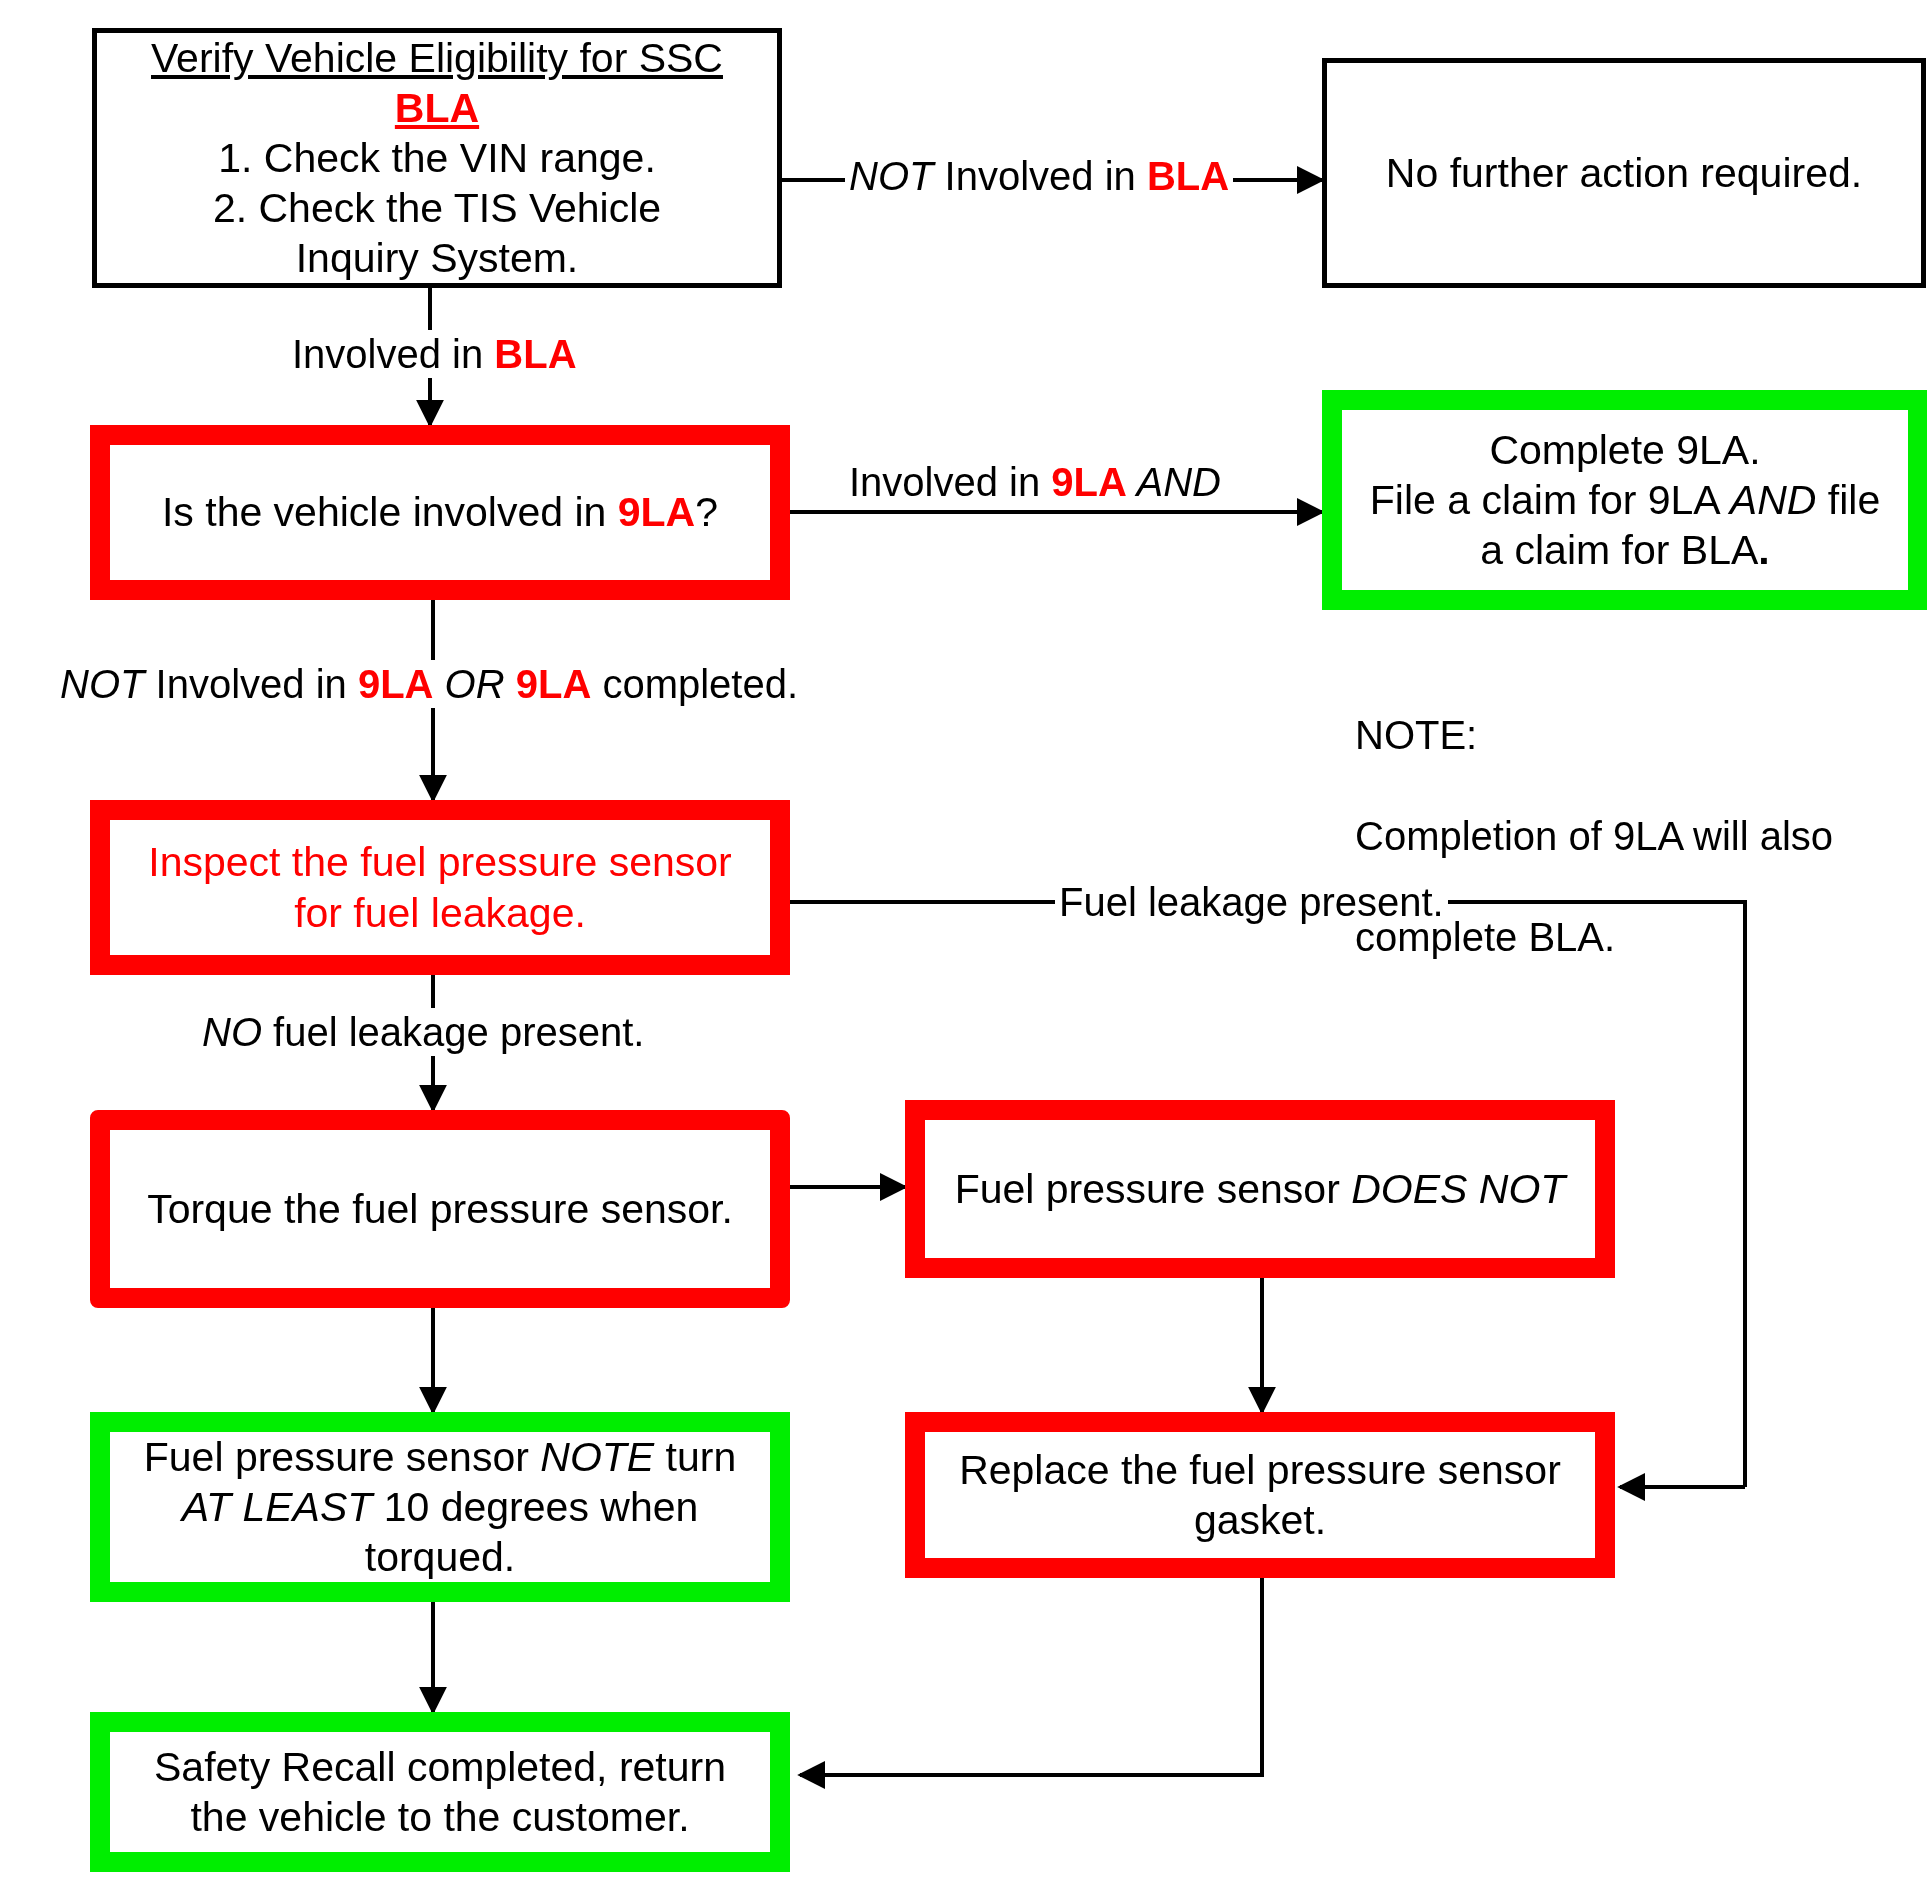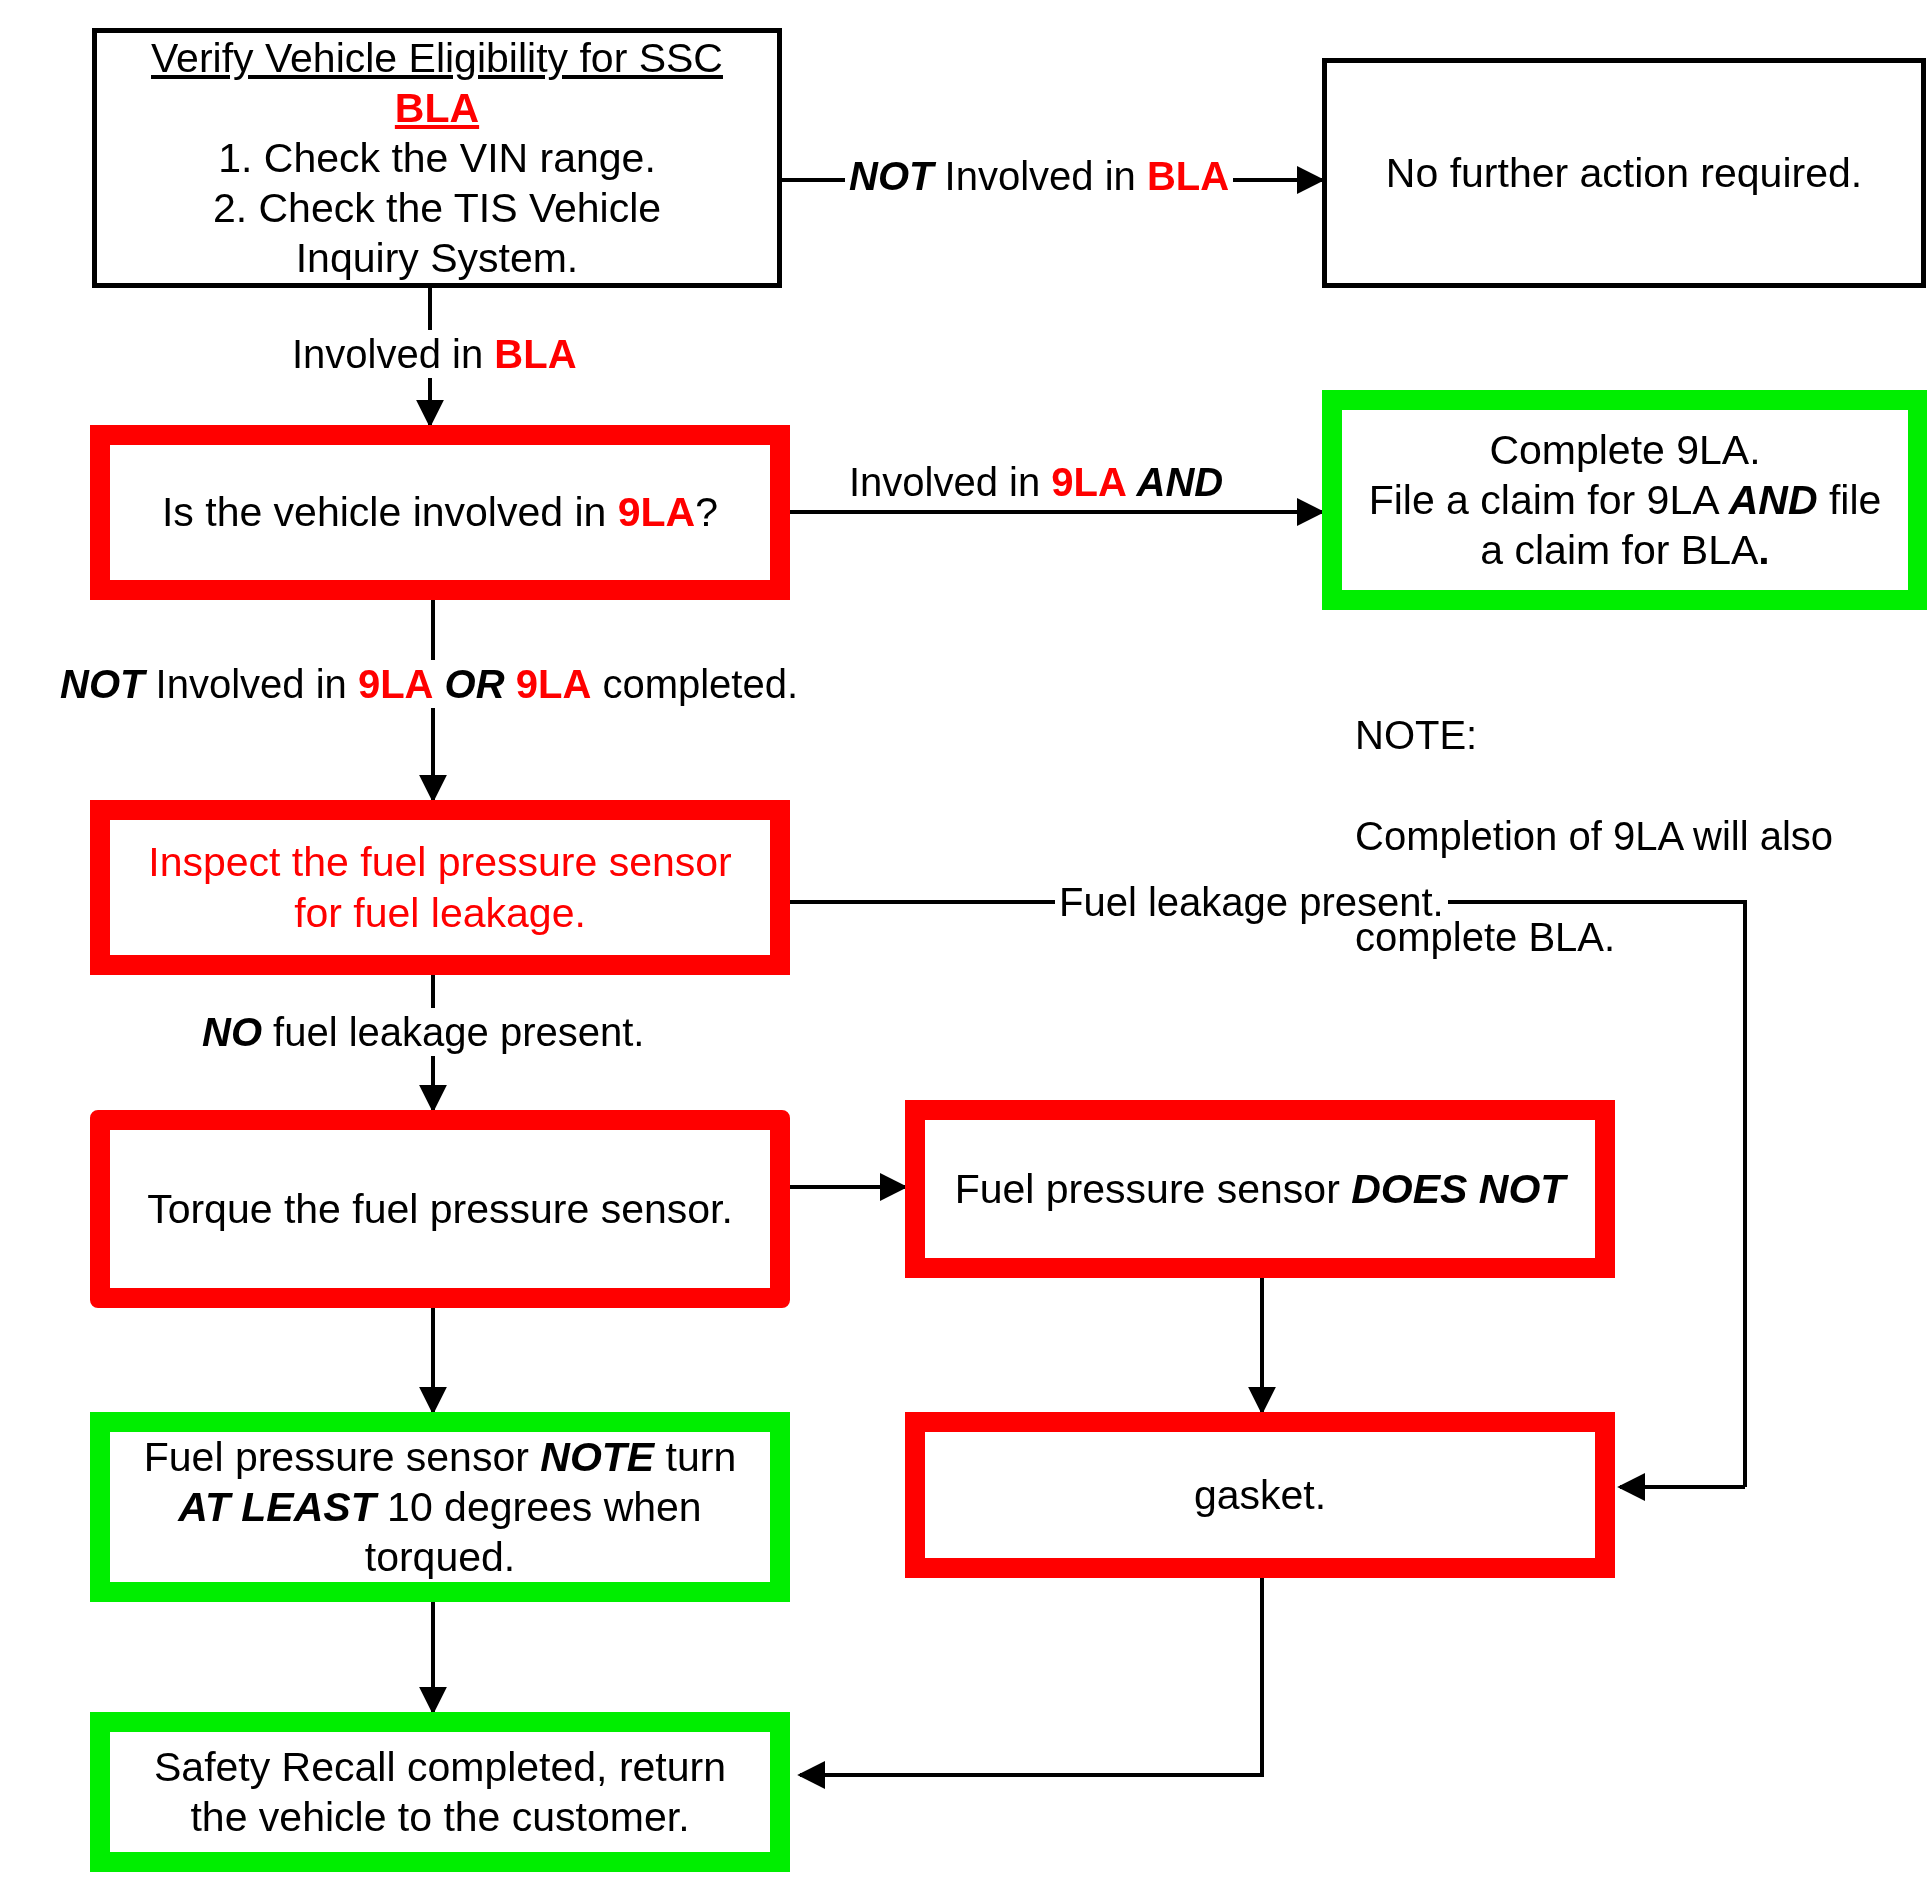--- a/index.html
+++ b/index.html
@@ -8,21 +8,21 @@
   svg#connectors{position:absolute;left:0;top:0;width:1927px;height:1887px;pointer-events:none;}
 
   .node{position:absolute;box-sizing:border-box;background:#ffffff;display:flex;align-items:center;justify-content:center;text-align:center;}
   .node .txt{width:100%;padding:0 10px;line-height:1.22;}
   .plain{border:5px solid #000000;}
   .redbox{border:20px solid #ff0000;}
   .greenbox{border:20px solid #00ee00;}
   .f41{font-size:41px;}
   .red{color:#ff0000;}
   .bold{font-weight:bold;}
-  .bi{font-weight:bold;font-style:italic;}
+  .bi{font-weight:normal;font-style:italic;}
   .uline{text-decoration:underline;}
   .redtext{color:#ff0000;}
 
   .edgelabel{position:absolute;font-size:40px;color:#000000;white-space:nowrap;line-height:1.2;}
   .edgelabel.center{text-align:center;}
   .notetext{position:absolute;font-size:40px;color:#000000;line-height:1.26;white-space:pre-line;}
   .lblbg{background:#ffffff;display:inline-block;padding:0 4px;}
 </style>
 </head>
 <body>
@@ -130,20 +130,21 @@
       </div>
       <div>
         <span class="bi">AT LEAST</span><span> 10 degrees when</span>
       </div>
       <div>torqued.</div>
     </div>
   </div>
 
   <div class="node redbox" style="left:905px; top:1412px; width:710px; height:166px;">
     <div class="txt f41">
+      <div>Replace the fuel pressure sensor</div>
       <div>gasket.</div>
     </div>
   </div>
 
   <div class="node greenbox" style="left:90px; top:1712px; width:700px; height:160px;">
     <div class="txt f41">
       <div>Safety Recall completed, return</div>
       <div>the vehicle to the customer.</div>
     </div>
   </div>

